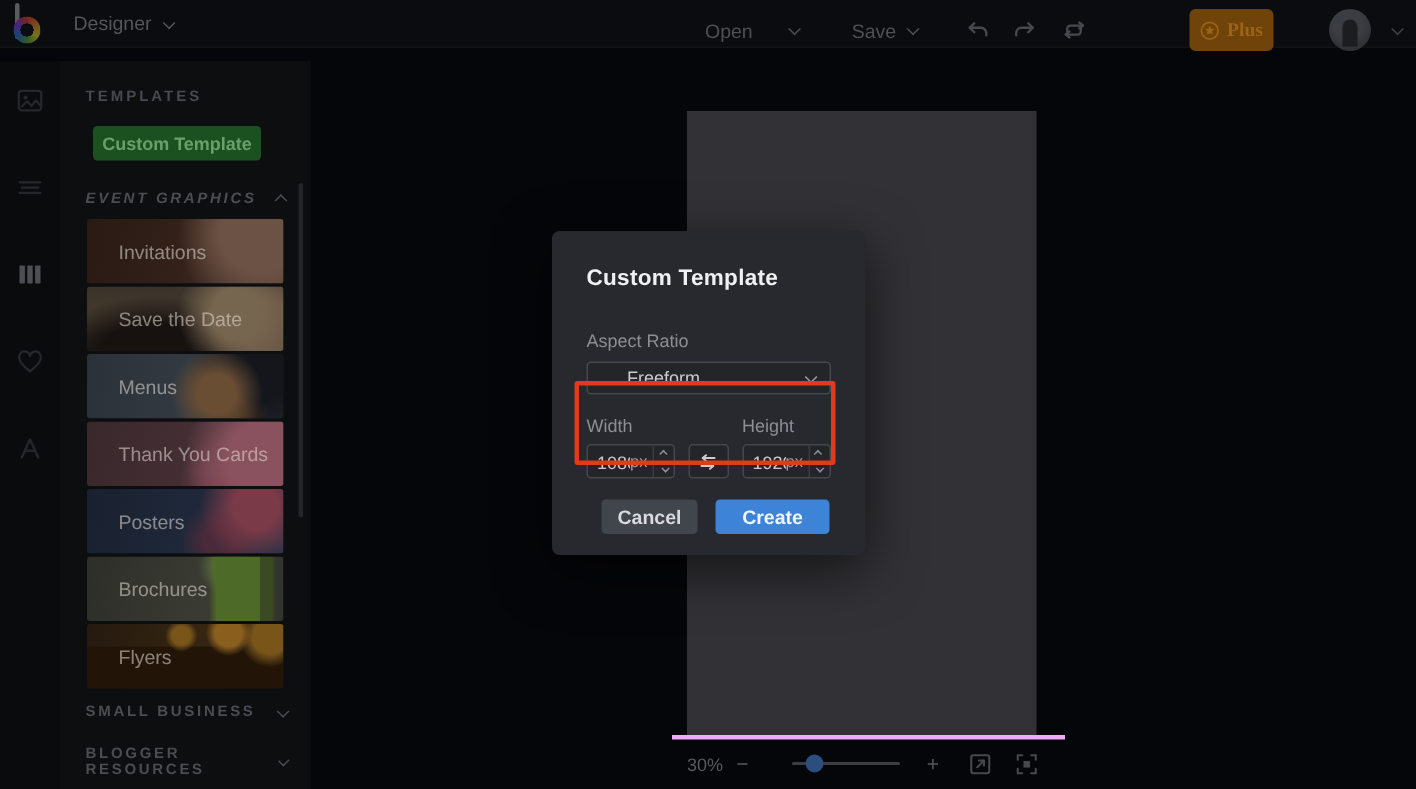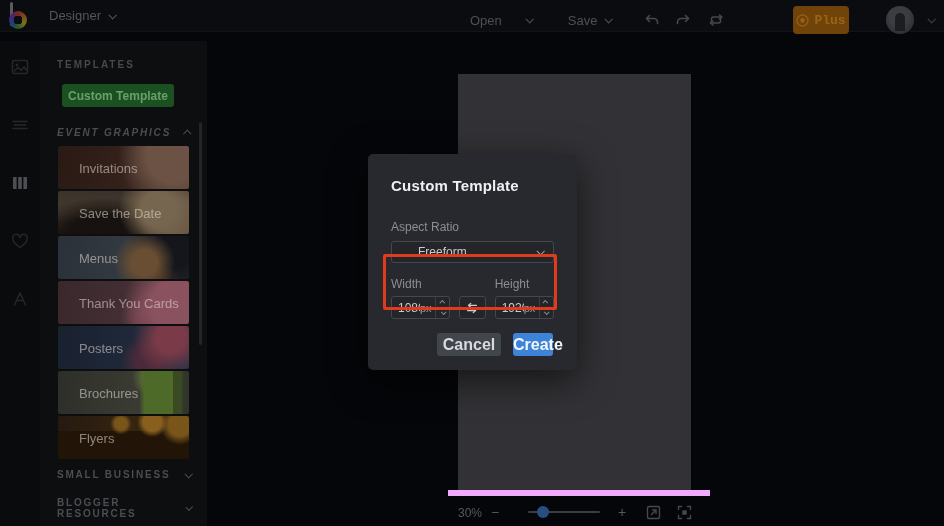--- a/index.html
+++ b/index.html
@@ -31,21 +31,21 @@
   .chev.up { transform:rotate(-135deg) translateY(-1px); }
 
   .topbar-center { position:absolute; left:470px; top:0; height:40px; display:flex; align-items:center; color:#4d5056; }
   .tb-item { display:flex; align-items:center; gap:8px; font-size:13px; cursor:pointer; }
   .tb-icon { color:#45484e; cursor:pointer; }
   .topbar-right { position:absolute; right:0; top:0; height:40px; display:flex; align-items:center; }
   .plus-btn {
     width:56px; height:28px; margin-right:37px; border:none; border-radius:4px;
     background:#6f4309; color:#9c6414; font-size:13px; font-weight:700;
     display:flex; align-items:center; justify-content:center; gap:5px; cursor:pointer;
-    font-family:Liberation Mono, monospace;
+    font-family:Liberation Serif, serif;
   }
   .avatar { position:relative; width:28px; height:28px; border-radius:50%; margin-right:14px;
     background:radial-gradient(circle at 45% 35%, #3a3d42 0 40%, #26282c 100%); overflow:hidden; cursor:pointer; }
   .avatar::after { content:""; position:absolute; left:9px; top:7px; width:10px; height:18px; background:#1b1d20; border-radius:5px 5px 0 0; }
   .avatar-chev { color:#3f4248; margin-right:10px; cursor:pointer; }
 
   
   .rail {
     position:absolute; left:0; top:41px; width:40px; height:485px; background:#0a0b0d;
     display:flex; flex-direction:column; align-items:center; padding-top:16px; gap:38px;
@@ -107,21 +107,21 @@
     radial-gradient(circle at 72% 14%, #8a5f1e 0 9%, transparent 15%),
     radial-gradient(circle at 93% 20%, #7a551a 0 9%, transparent 16%),
     linear-gradient(180deg, transparent 0 34%, #221508 36% 100%),
     linear-gradient(100deg,#241a10 0%,#362510 55%,#1a130c 100%); }
   .panel-scrollbar { position:absolute; left:159px; top:81px; width:3px; height:223px; background:#232528; border-radius:2px; cursor:pointer; }
 
   
   .canvas { position:absolute; left:458px; top:74px; width:233px; height:416px; background:#323236; }
 
   
-  .statusbar { position:absolute; left:448px; top:490px; width:262px; height:36px; border-top:6px solid #f0abfc; }
+  .statusbar { position:absolute; left:448px; top:490px; width:262px; height:36px; border-top:3px solid #f0abfc; }
   .zoom-label { position:absolute; left:10px; top:10px; font-size:12px; color:#55585c; }
   .zoom-btn { position:absolute; top:8px; width:16px; height:16px; background:none; border:none; color:#55585c;
     font-size:14px; line-height:14px; cursor:pointer; font-family:"Liberation Sans", sans-serif; }
   .zoom-minus { left:39px; }
   .zoom-plus { left:166px; }
   .slider-track { position:absolute; left:80px; top:15px; width:72px; height:2px; background:#3a3d41; border-radius:1px; cursor:pointer; }
   .slider-handle { position:absolute; left:9px; top:-5px; width:12px; height:12px; border-radius:50%; background:#2c4e7e; cursor:pointer; }
   .status-icon { position:absolute; top:8px; color:#45484d; cursor:pointer; }
   .icon-resize { left:197px; }
   .icon-fit { left:228px; }
@@ -154,24 +154,24 @@
   .spin .chev { width:4px; height:4px; border-width:0 1.3px 1.3px 0; border-style:solid; }
   .swap-btn {
     width:28px; height:23px; margin:0 8.5px; border:1px solid #44474c; background:#232529; border-radius:3px;
     display:flex; align-items:center; justify-content:center; color:#c9cbce; cursor:pointer;
   }
   .highlight-box {
     position:absolute; left:15px; top:100px; width:174px; height:56px;
     border:3px solid #e23a1d; border-radius:2px; pointer-events:none;
   }
   .modal-actions { margin-top:14px; display:flex; justify-content:flex-end; gap:12px; padding-right:1px; }
-  .btn { height:23px; border:none; border-radius:3px; font-size:16px; font-weight:700; cursor:pointer;
+  .btn { height:23px; border:none; border-radius:3px; font-size:13px; font-weight:700; cursor:pointer;
     font-family:"Liberation Sans", sans-serif; }
   .btn-cancel { width:64px; background:#41454c; color:#d8dade; }
-  .btn-create { width:40px; background:#3d83d8; color:#f2f6fb; }
+  .btn-create { width:76px; background:#3d83d8; color:#f2f6fb; }
 </style>
 </head>
 <body>
 
 <div class="topbar">
   <div class="logo">
     <div class="stem"></div>
     <div class="bowl"></div>
   </div>
   <div class="menu-trigger">

